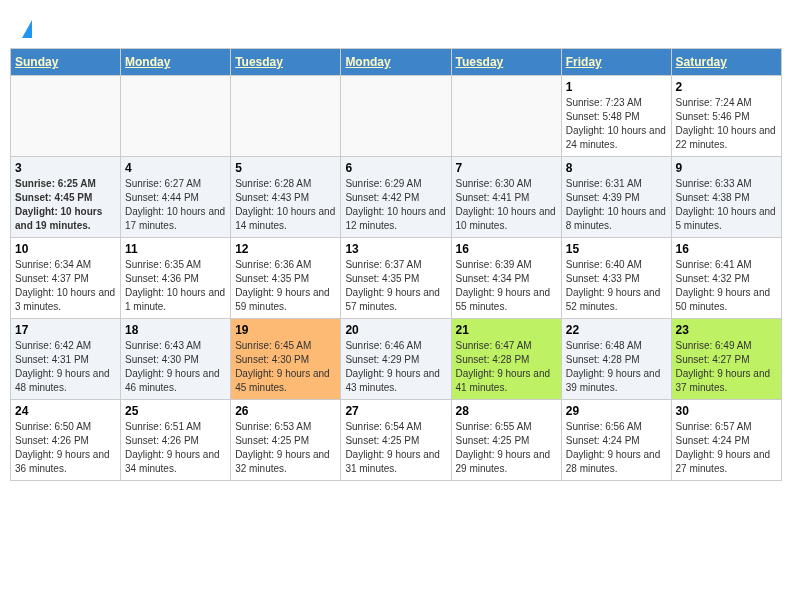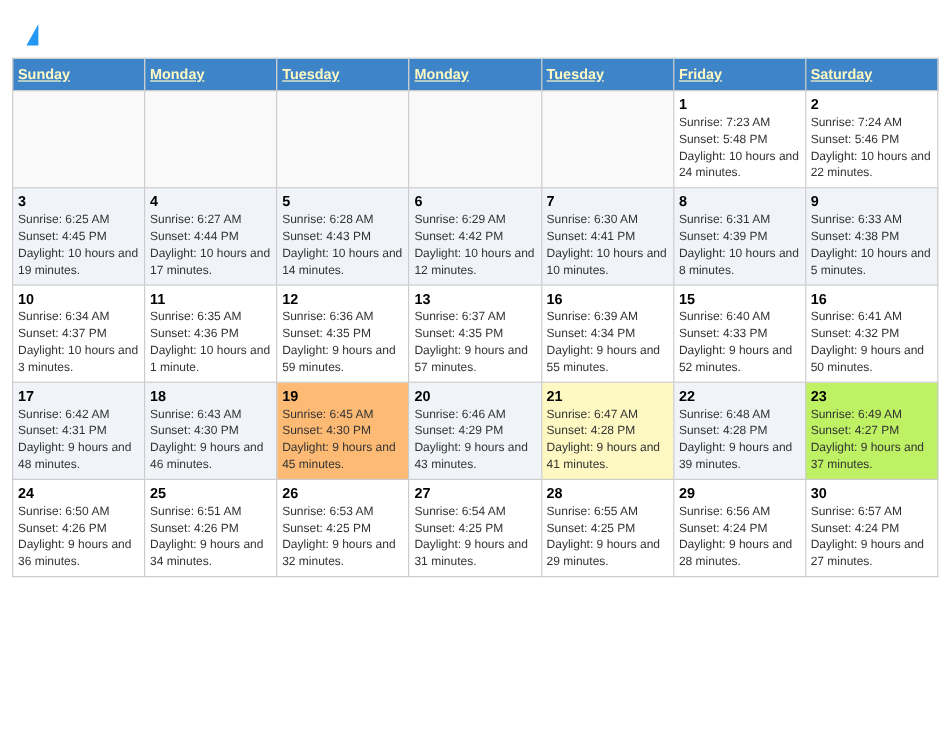--- a/index.html
+++ b/index.html
@@ -140,21 +140,21 @@
         <td>
           <span class="day-number">2</span>
           <div class="day-info" style="white-space: pre-line;">Sunrise: 7:24 AM
 Sunset: 5:46 PM
 Daylight: 10 hours and 22 minutes.</div>
         </td>
       </tr>
       <tr>
         <td style="background: rgb(240, 244, 248);">
           <span class="day-number">3</span>
-          <div class="day-info" style="white-space: pre-line;">Sunrise: 6:25 AM
+          <div class="day-info" style="white-space: pre-line; font-weight: bold;">Sunrise: 6:25 AM
 Sunset: 4:45 PM
 Daylight: 10 hours and 19 minutes.</div>
         </td>
         <td style="background: rgb(240, 244, 248);">
           <span class="day-number">4</span>
           <div class="day-info" style="white-space: pre-line;">Sunrise: 6:27 AM
 Sunset: 4:44 PM
 Daylight: 10 hours and 17 minutes.</div>
         </td>
         <td style="background: rgb(240, 244, 248);">
@@ -250,21 +250,21 @@
           <div class="day-info" style="white-space: pre-line;">Sunrise: 6:45 AM
 Sunset: 4:30 PM
 Daylight: 9 hours and 45 minutes.</div>
         </td>
         <td style="background: rgb(240, 244, 248); margin-top: 27px;">
           <span class="day-number">20</span>
           <div class="day-info" style="white-space: pre-line;">Sunrise: 6:46 AM
 Sunset: 4:29 PM
 Daylight: 9 hours and 43 minutes.</div>
         </td>
-        <td style="background: #fef9c3;">
+        <td style="background: #bef264;">
           <span class="day-number">21</span>
           <div class="day-info" style="white-space: pre-line;">Sunrise: 6:47 AM
 Sunset: 4:28 PM
 Daylight: 9 hours and 41 minutes.</div>
         </td>
         <td style="background: rgb(240, 244, 248);">
           <span class="day-number">22</span>
           <div class="day-info" style="white-space: pre-line;">Sunrise: 6:48 AM
 Sunset: 4:28 PM
 Daylight: 9 hours and 39 minutes.</div>

